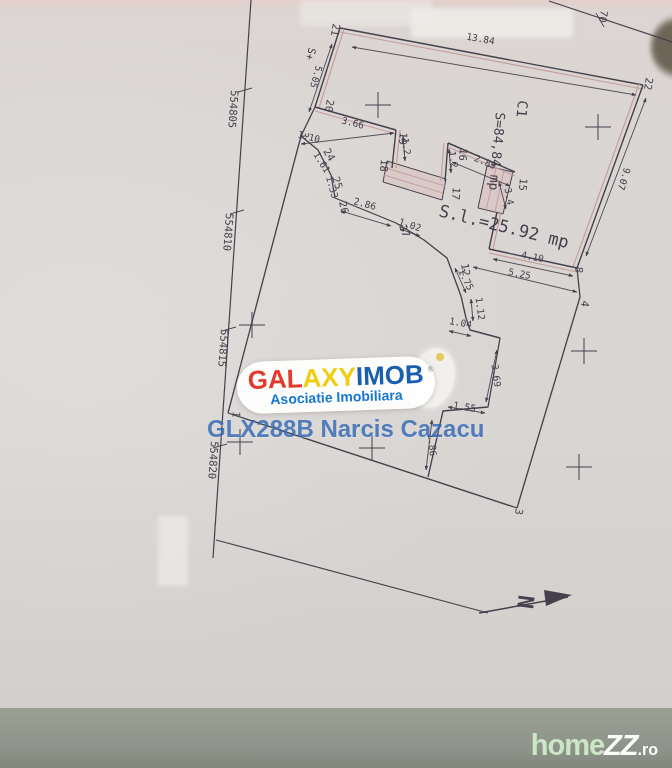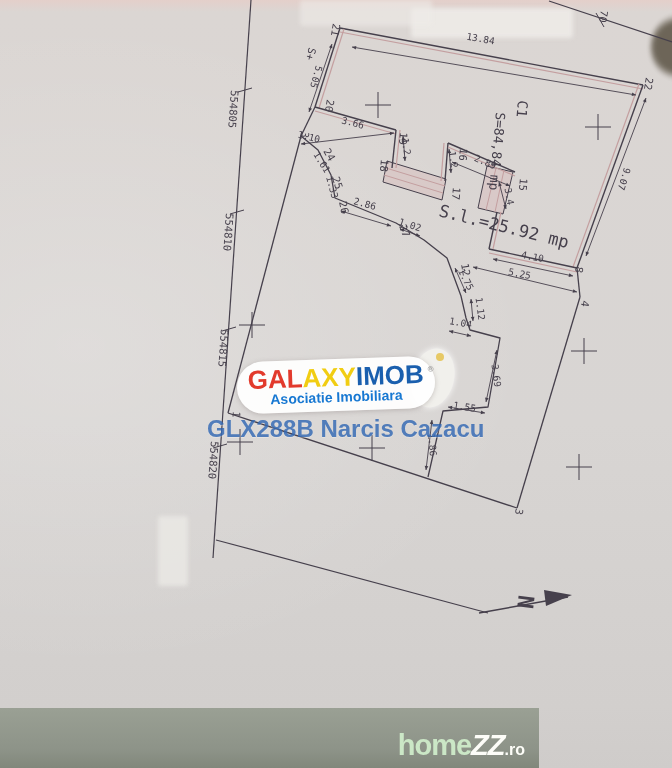--- a/index.html
+++ b/index.html
@@ -26,21 +26,21 @@
         background:rgba(255,255,255,.93);transform:rotate(-2deg);
         display:flex;flex-direction:column;align-items:center;justify-content:center;
         box-shadow:0 1px 5px rgba(120,110,110,.35);}
   .gx-title{font-weight:800;font-size:26px;line-height:24px;letter-spacing:0px;
         font-family:"Liberation Sans",sans-serif;position:relative;white-space:nowrap;}
   .gx-title .reg{position:absolute;right:-10px;top:-4px;font-size:8px;color:#9a9a9a;font-weight:700;}
   .gx-sub{font-weight:700;font-size:14px;margin-top:0px;font-family:"Liberation Sans",sans-serif;}
   .glx-code{position:absolute;left:207px;top:415px;font-size:24px;font-weight:700;
         color:rgba(40,96,176,.78);white-space:nowrap;
         text-shadow:0 1px 0 rgba(255,255,255,.25);}
-  .homezz-strip{position:absolute;left:0;top:708px;width:539px;height:60px;
+  .homezz-strip{position:absolute;left:0;top:708px;width:672px;height:60px;
         background:linear-gradient(180deg,#9aa094 0%,#8d9388 70%,#81877b 100%);}
   .homezz-logo{position:absolute;right:14px;top:22px;white-space:nowrap;line-height:30px;}
   .hz-home{color:#cbe7c6;font-size:29px;font-weight:700;letter-spacing:-1px;}
   .hz-zz{color:#fdfdf8;font-size:29px;font-weight:800;font-style:italic;letter-spacing:-1px;}
   .hz-ro{color:#fdfdf8;font-size:16px;font-weight:700;}
 </style>
 </head>
 <body>
 
 <div class="stage">

